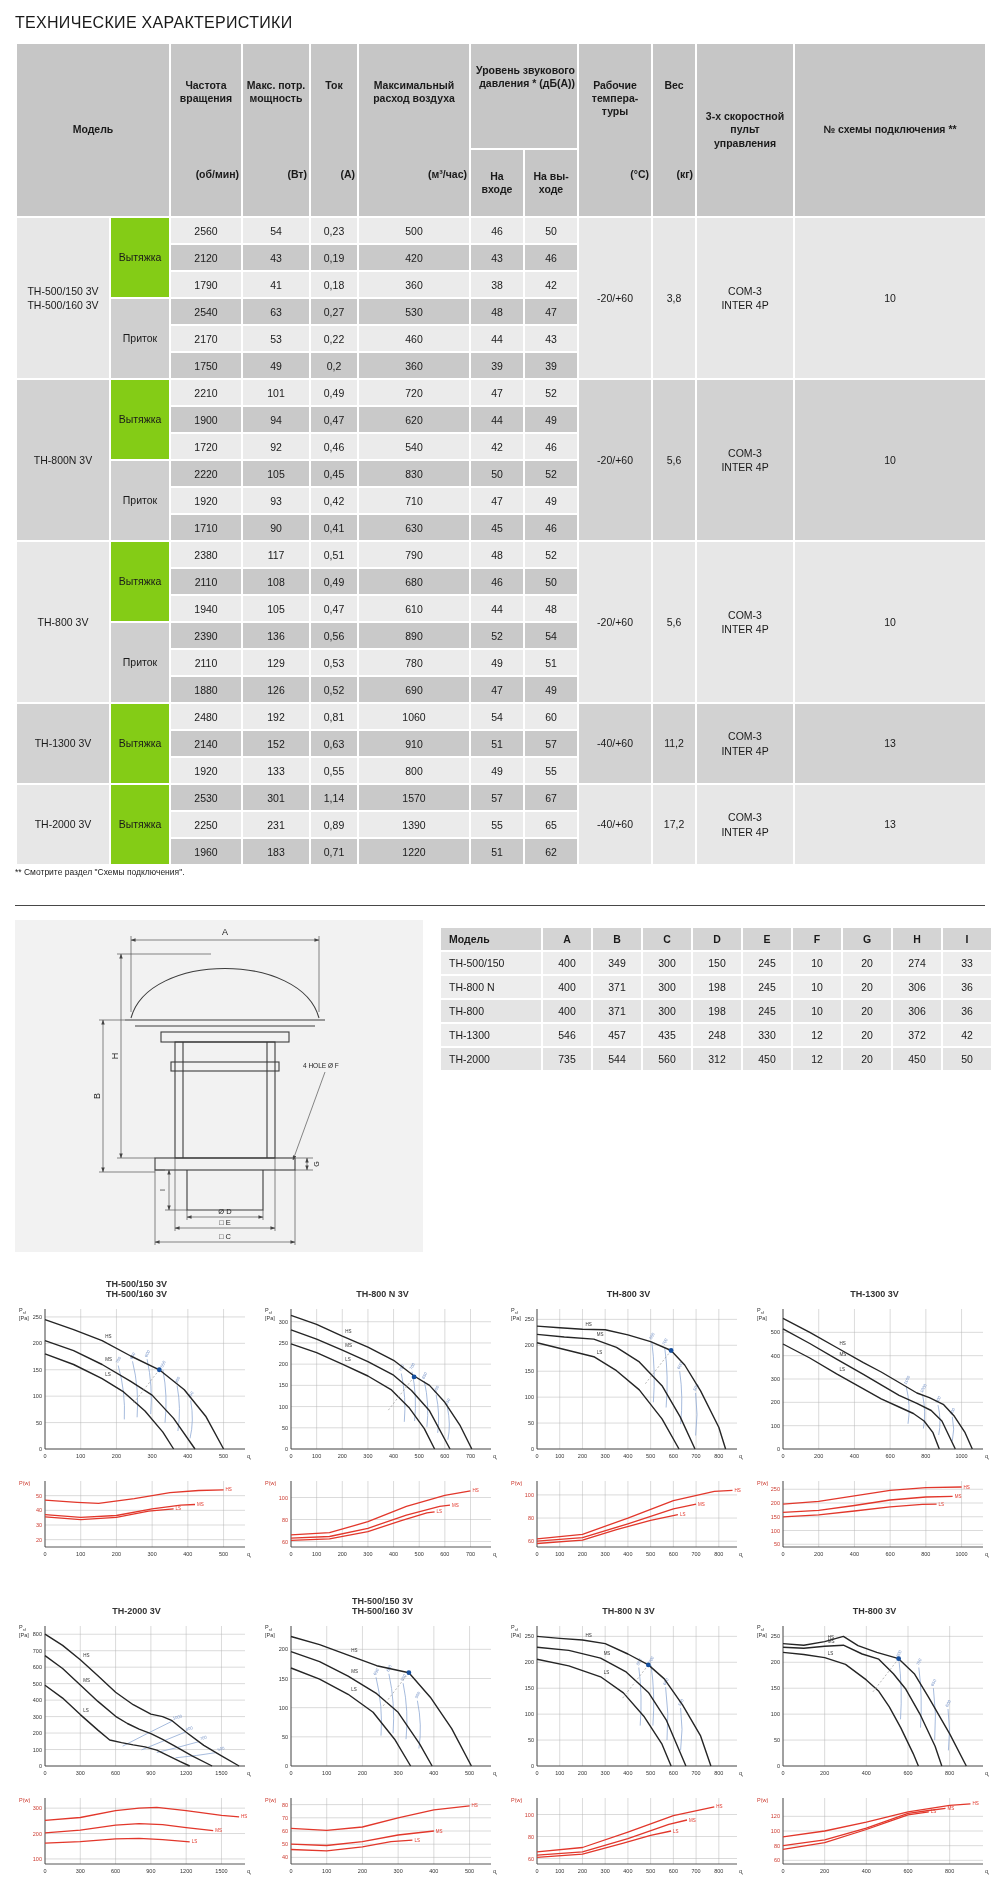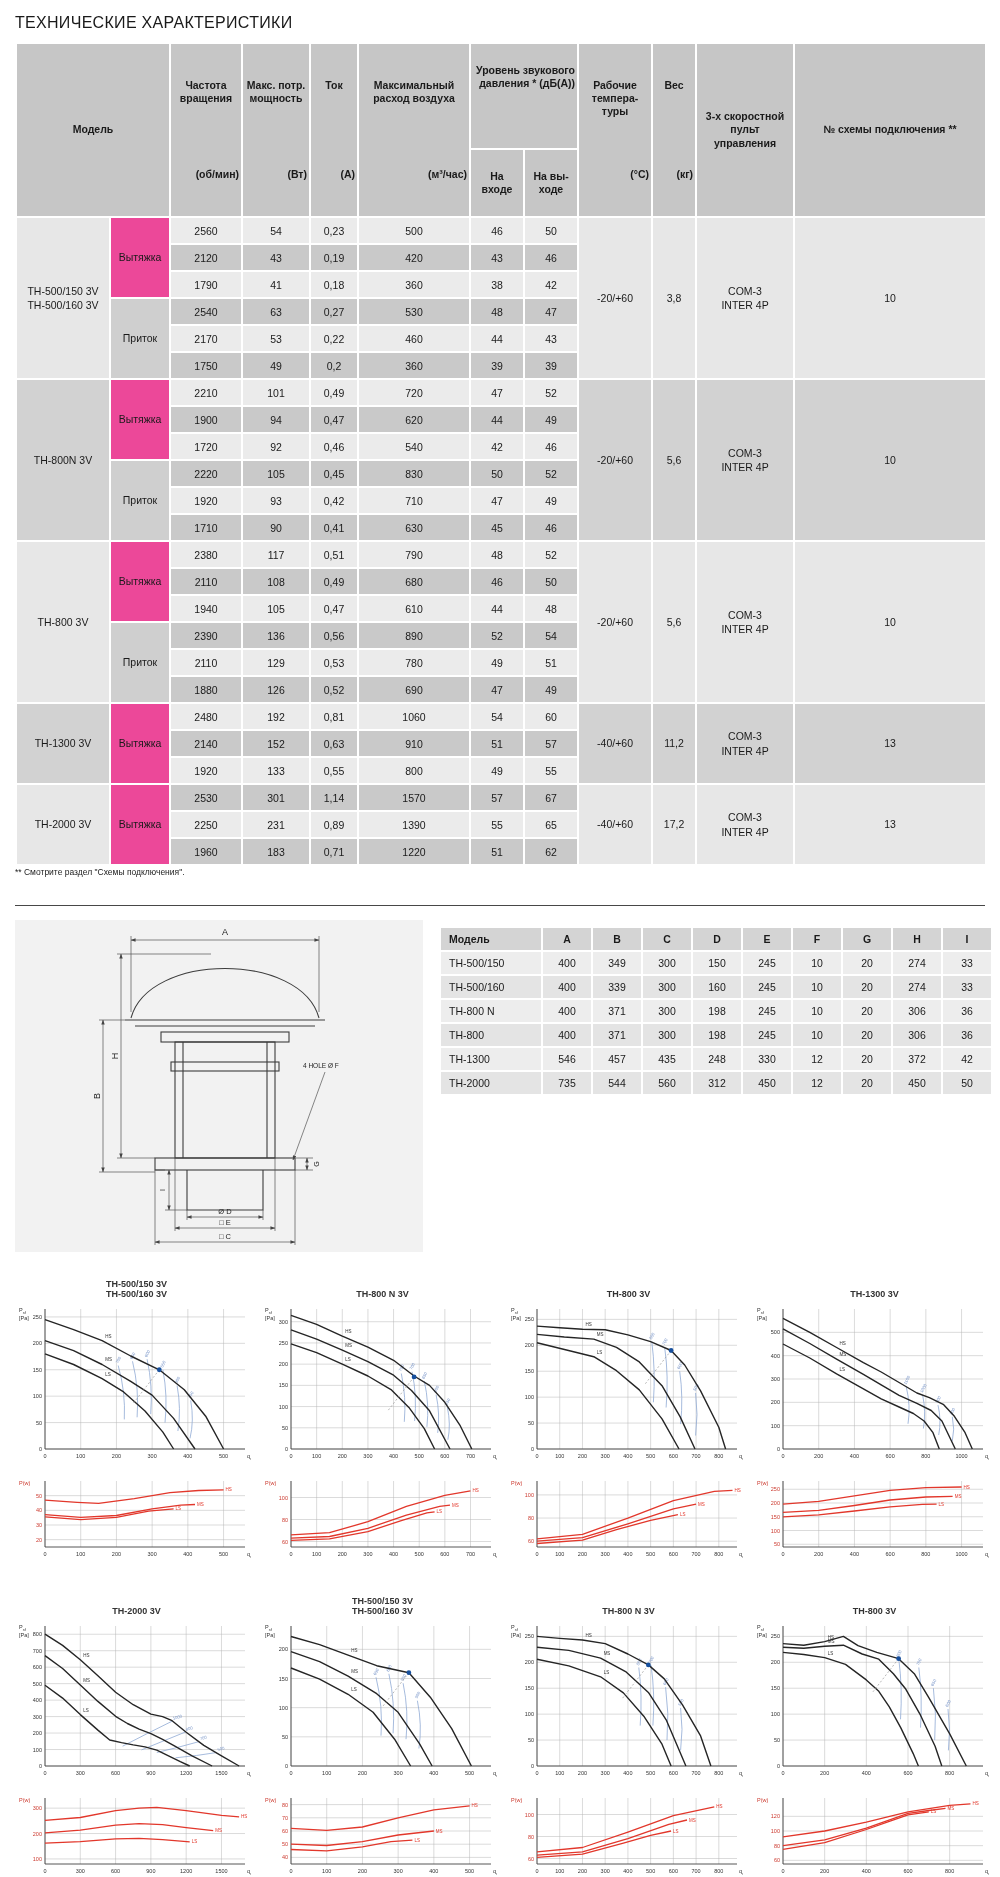--- a/index.html
+++ b/index.html
@@ -11,21 +11,21 @@
   table.spec td{text-align:center;vertical-align:middle;overflow:hidden;}
   .hc{background:#c6c6c6;font-weight:bold;padding:18px 2px;line-height:1.25;}
   .hwrap{display:flex;flex-direction:column;justify-content:space-between;height:102px;padding:2px 0;}
   .hwraps{display:flex;flex-direction:column;justify-content:space-between;height:64px;padding:2px 0;text-align:right;}
   .hu{font-weight:bold;text-align:right;}
   .hsub{height:30px;}
   .dc{height:25px;padding:0 2px;}
   .rlt{background:#ebebeb;}.rdk{background:#c9c9c9;}
   .mc,.bc,.gc{padding:2px;line-height:1.35;}
   .blt{background:#e7e7e7;}.bdk{background:#d2d2d2;}
-  .glt{background:#ec4899;}.gdk{background:#cfcfcf;}
+  .glt{background:#84cc16;}.gdk{background:#cfcfcf;}
   .foot{font-size:8.5px;line-height:1.55;margin-top:7px;color:#222;}
   .divider{border:none;border-top:1px solid #474747;margin:26px 0 14px 0;}
   .dimsec{display:flex;gap:16px;align-items:flex-start;}
   .drawbox{width:408px;height:332px;background:#f2f2f2;flex:none;}
   table.dims{border-collapse:separate;border-spacing:2px;font-size:10.5px;margin-top:6px;}
   table.dims td{text-align:center;padding:5px 6px;}
   .dh{background:#d4d4d4;font-weight:bold;}
   .dr0{background:#ededed;}.dr1{background:#e4e4e4;}
   .dml{text-align:left !important;padding-left:8px !important;min-width:86px;}
   .dnum{min-width:36px;}
@@ -419,32 +419,20 @@
             <td class="dr0 dml">TH-500/150</td>
             <td class="dr0 dnum">400</td>
             <td class="dr0 dnum">349</td>
             <td class="dr0 dnum">300</td>
             <td class="dr0 dnum">150</td>
             <td class="dr0 dnum">245</td>
             <td class="dr0 dnum">10</td>
             <td class="dr0 dnum">20</td>
             <td class="dr0 dnum">274</td>
             <td class="dr0 dnum">33</td>
-          </tr>
-          <tr>
-            <td class="dr1 dml">TH-500/160</td>
-            <td class="dr1 dnum">400</td>
-            <td class="dr1 dnum">339</td>
-            <td class="dr1 dnum">300</td>
-            <td class="dr1 dnum">160</td>
-            <td class="dr1 dnum">245</td>
-            <td class="dr1 dnum">10</td>
-            <td class="dr1 dnum">20</td>
-            <td class="dr1 dnum">274</td>
-            <td class="dr1 dnum">33</td>
           </tr>
           <tr>
             <td class="dr0 dml">TH-800 N</td>
             <td class="dr0 dnum">400</td>
             <td class="dr0 dnum">371</td>
             <td class="dr0 dnum">300</td>
             <td class="dr0 dnum">198</td>
             <td class="dr0 dnum">245</td>
             <td class="dr0 dnum">10</td>
             <td class="dr0 dnum">20</td>

